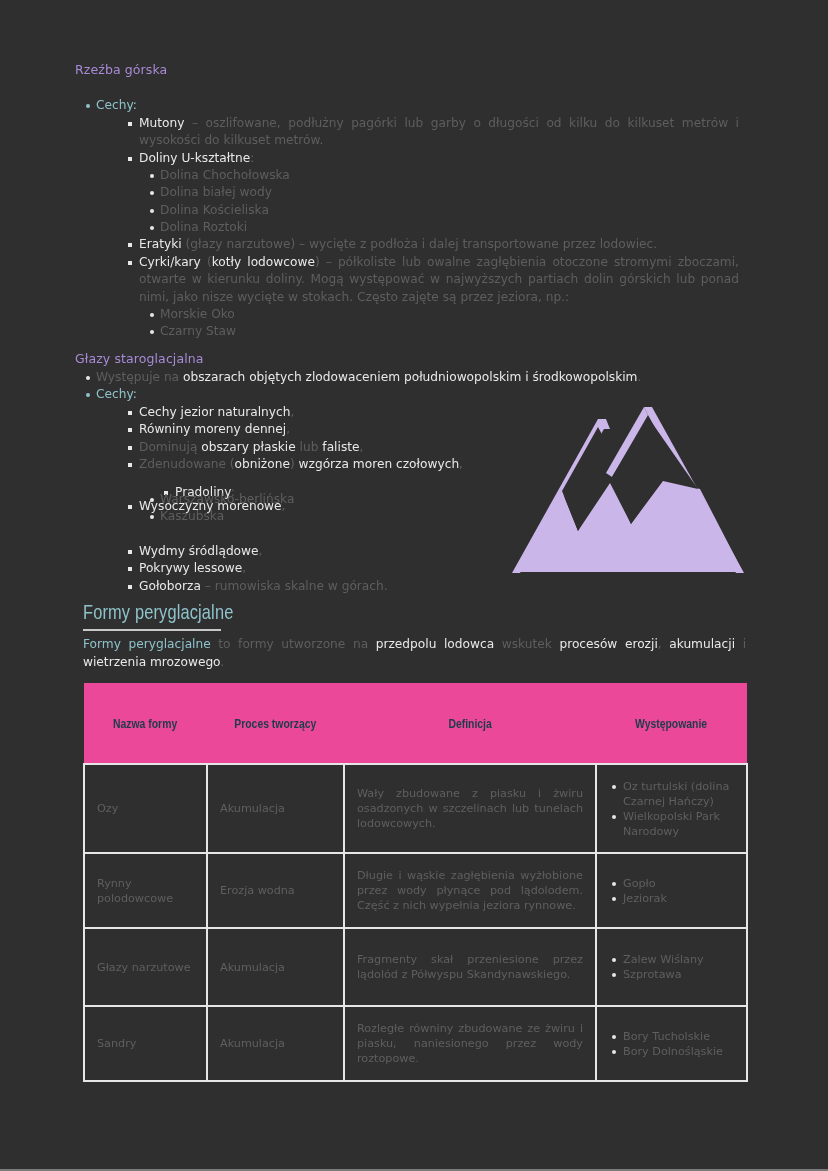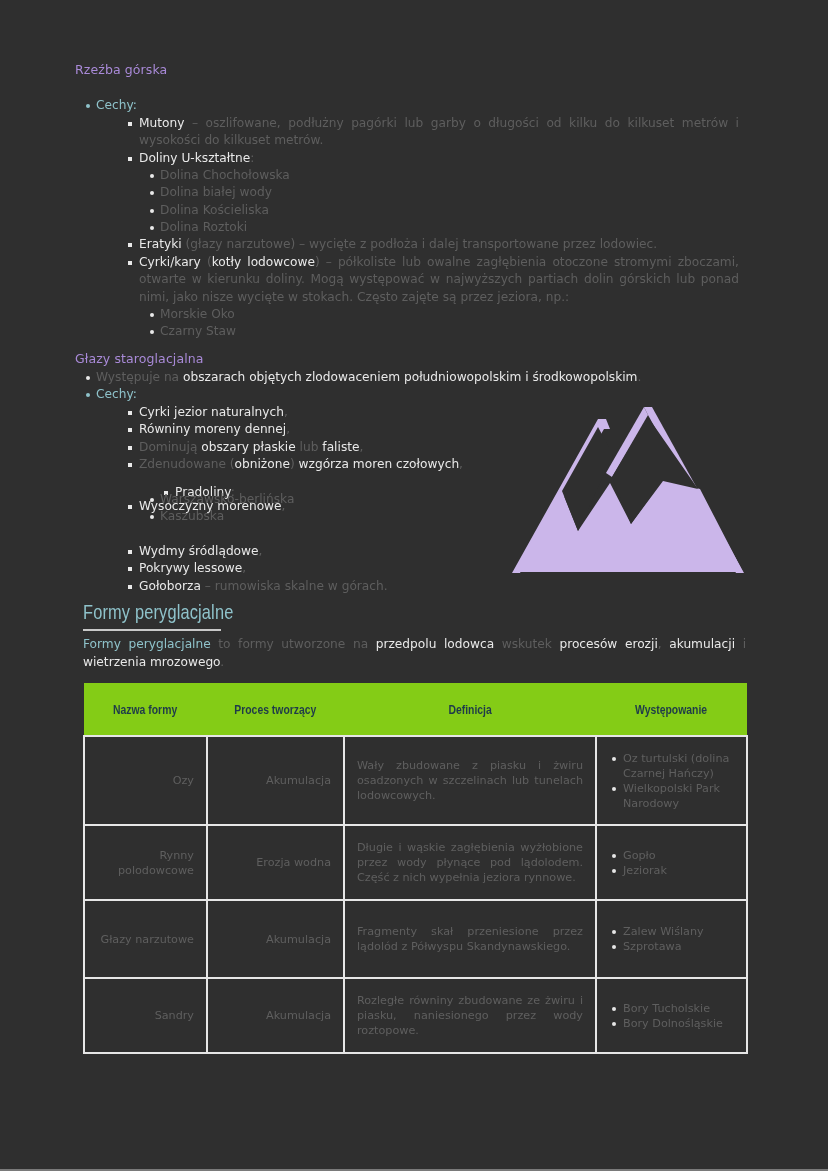--- a/index.html
+++ b/index.html
@@ -22,29 +22,29 @@
     .h2 {
       position:absolute; left:83px; top:600px; font-family:"Liberation Sans", sans-serif;
       font-size:21px; color:#8fc3cb; transform:scaleX(0.78); transform-origin:left top; letter-spacing:0.2px;
     }
     .h2-underline { position:absolute; left:83px; top:629px; width:138px; height:2px; background:#c8c8c8; }
     table.forms {
       position:absolute; left:83px; top:683px; width:663px; border-collapse:collapse;
       table-layout:fixed; background:#2f2f2f;
     }
     table.forms th {
-      background:#84cc16; color:#1f3b4a; font-family:"Liberation Sans", sans-serif; font-weight:bold;
-      font-size:13px; height:52px; border:none; padding:0;
+      background:#ec4899; color:#1f3b4a; font-family:"Liberation Sans", sans-serif; font-weight:bold;
+      font-size:13px; height:52px; border:none; padding:14px;
     }
     table.forms th span { display:inline-block; transform:scaleX(0.8); }
     table.forms td {
       border:2px solid #e6e6e6; padding:6px 12px; vertical-align:middle; font-size:11.2px;
       color:#5f5f5f; line-height:15px;
     }
-    table.forms td.c { text-align:right; }
+    table.forms td.c { text-align:left; }
     table.forms td.def { text-align:justify; }
     table.forms ul { margin:0; padding-left:14px; list-style:none; }
     table.forms li { position:relative; }
     table.forms li::before { content:""; position:absolute; left:-11px; top:6px; width:4px; height:4px; border-radius:50%; background:#e6e6e6; }
     .mountain { position:absolute; left:510px; top:403px; width:236px; height:172px; }
   </style>
 </head>
 <body>
 
 <div class="page">
@@ -77,21 +77,21 @@
   <div class="line dim" style="left:139px; top:289px;">nimi, jako nisze wycięte w stokach. Często zajęte są przez jeziora, np.:</div>
   <div class="line b3 dim" style="left:160px; top:306px;">Morskie Oko</div>
   <div class="line b3 dim" style="left:160px; top:323px;">Czarny Staw</div>
 
   <div class="sec-title" style="top:351px;">Głazy staroglacjalna</div>
   <div class="line b1" style="left:96px; top:369px;">
     <span class="dim">Występuje na </span><span class="hl">obszarach objętych zlodowaceniem południowopolskim i środkowopolskim</span><span class="dim">.</span>
   </div>
   <div class="line b1 b1t teal" style="left:96px; top:386px;">Cechy:</div>
 
-  <div class="line sq" style="left:139px; top:404px;"><span class="hl">Cyrki jezior naturalnych</span><span class="dim">,</span></div>
+  <div class="line sq" style="left:139px; top:404px;"><span class="hl">Cechy jezior naturalnych</span><span class="dim">,</span></div>
   <div class="line sq" style="left:139px; top:421px;"><span class="hl">Równiny moreny dennej</span><span class="dim">,</span></div>
   <div class="line sq" style="left:139px; top:439px;"><span class="dim">Dominują </span><span class="hl">obszary płaskie</span><span class="dim"> lub </span><span class="hl">faliste</span><span class="dim">,</span></div>
   <div class="line sq" style="left:139px; top:456px;"><span class="dim">Zdenudowane (</span><span class="hl">obniżone</span><span class="dim">) </span><span class="hl">wzgórza moren czołowych</span><span class="dim">,</span></div>
   <div class="line sq" style="left:139px; top:484px;margin-left:36px;"><span class="hl">Pradoliny</span><span class="dim">:</span></div>
   <div class="line b3 dim" style="left:160px; top:491px;">Warszawsko-berlińska</div>
   <div class="line b3 dim" style="left:160px; top:508px;">Kaszubska</div>
   <div class="line sq" style="left:139px; top:498px;"><span class="hl">Wysoczyzny morenowe</span><span class="dim">,</span></div>
   <div class="line sq" style="left:139px; top:543px;"><span class="hl">Wydmy śródlądowe</span><span class="dim">,</span></div>
   <div class="line sq" style="left:139px; top:560px;"><span class="hl">Pokrywy lessowe</span><span class="dim">,</span></div>
   <div class="line sq" style="left:139px; top:578px;"><span class="hl">Gołoborza</span><span class="dim"> – rumowiska skalne w górach.</span></div>

